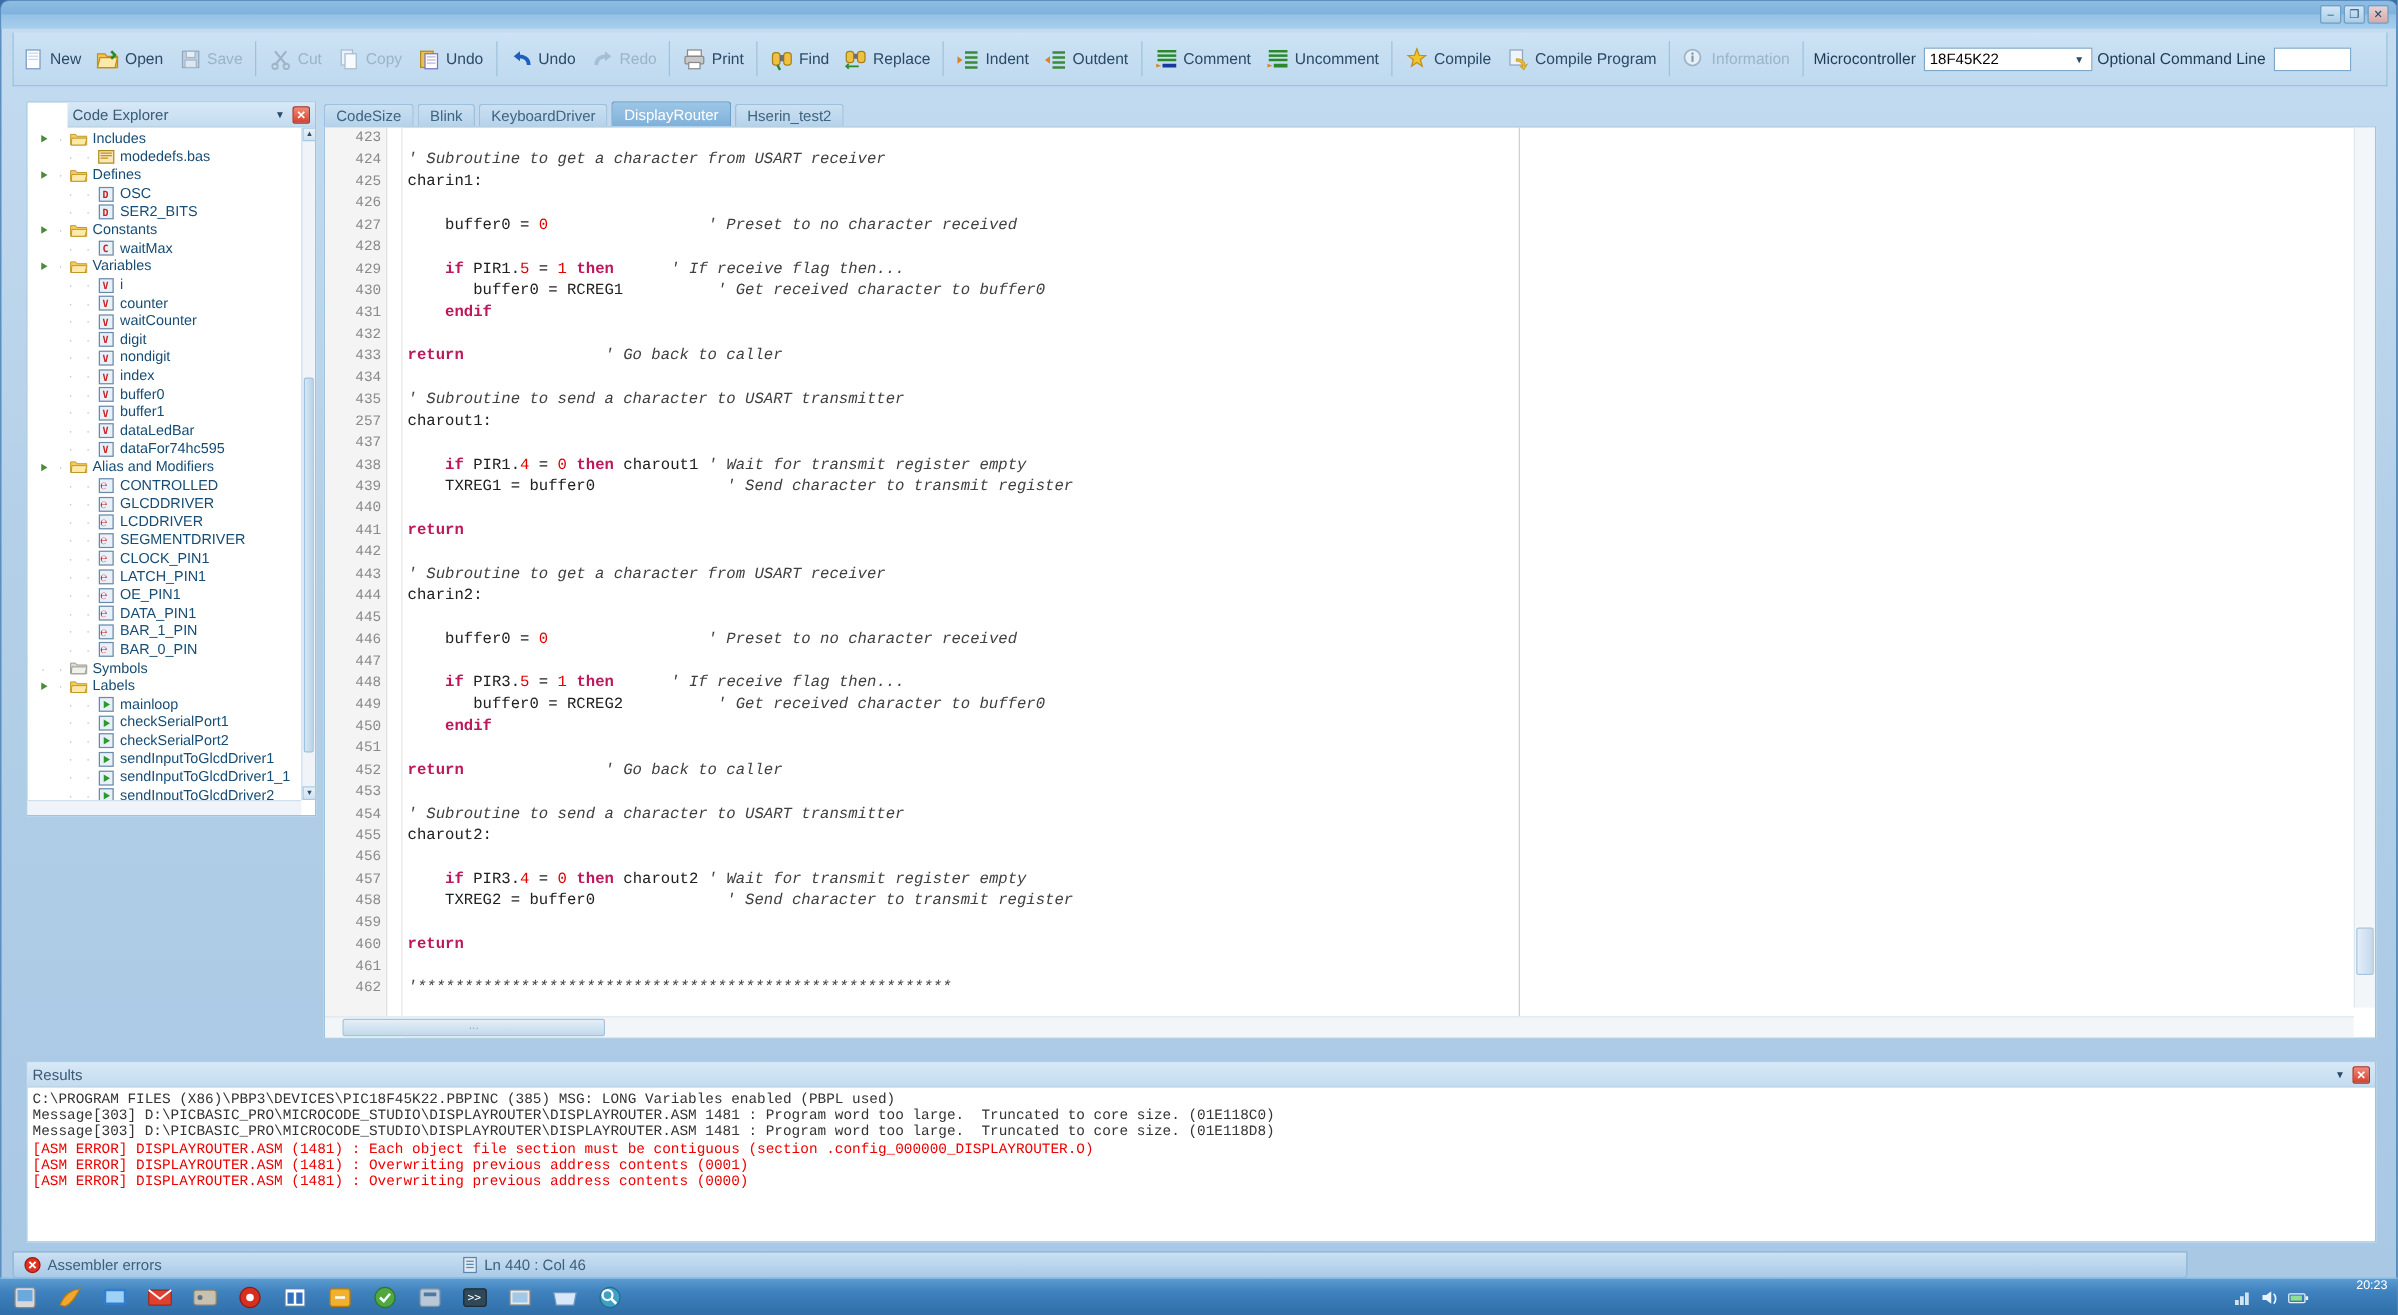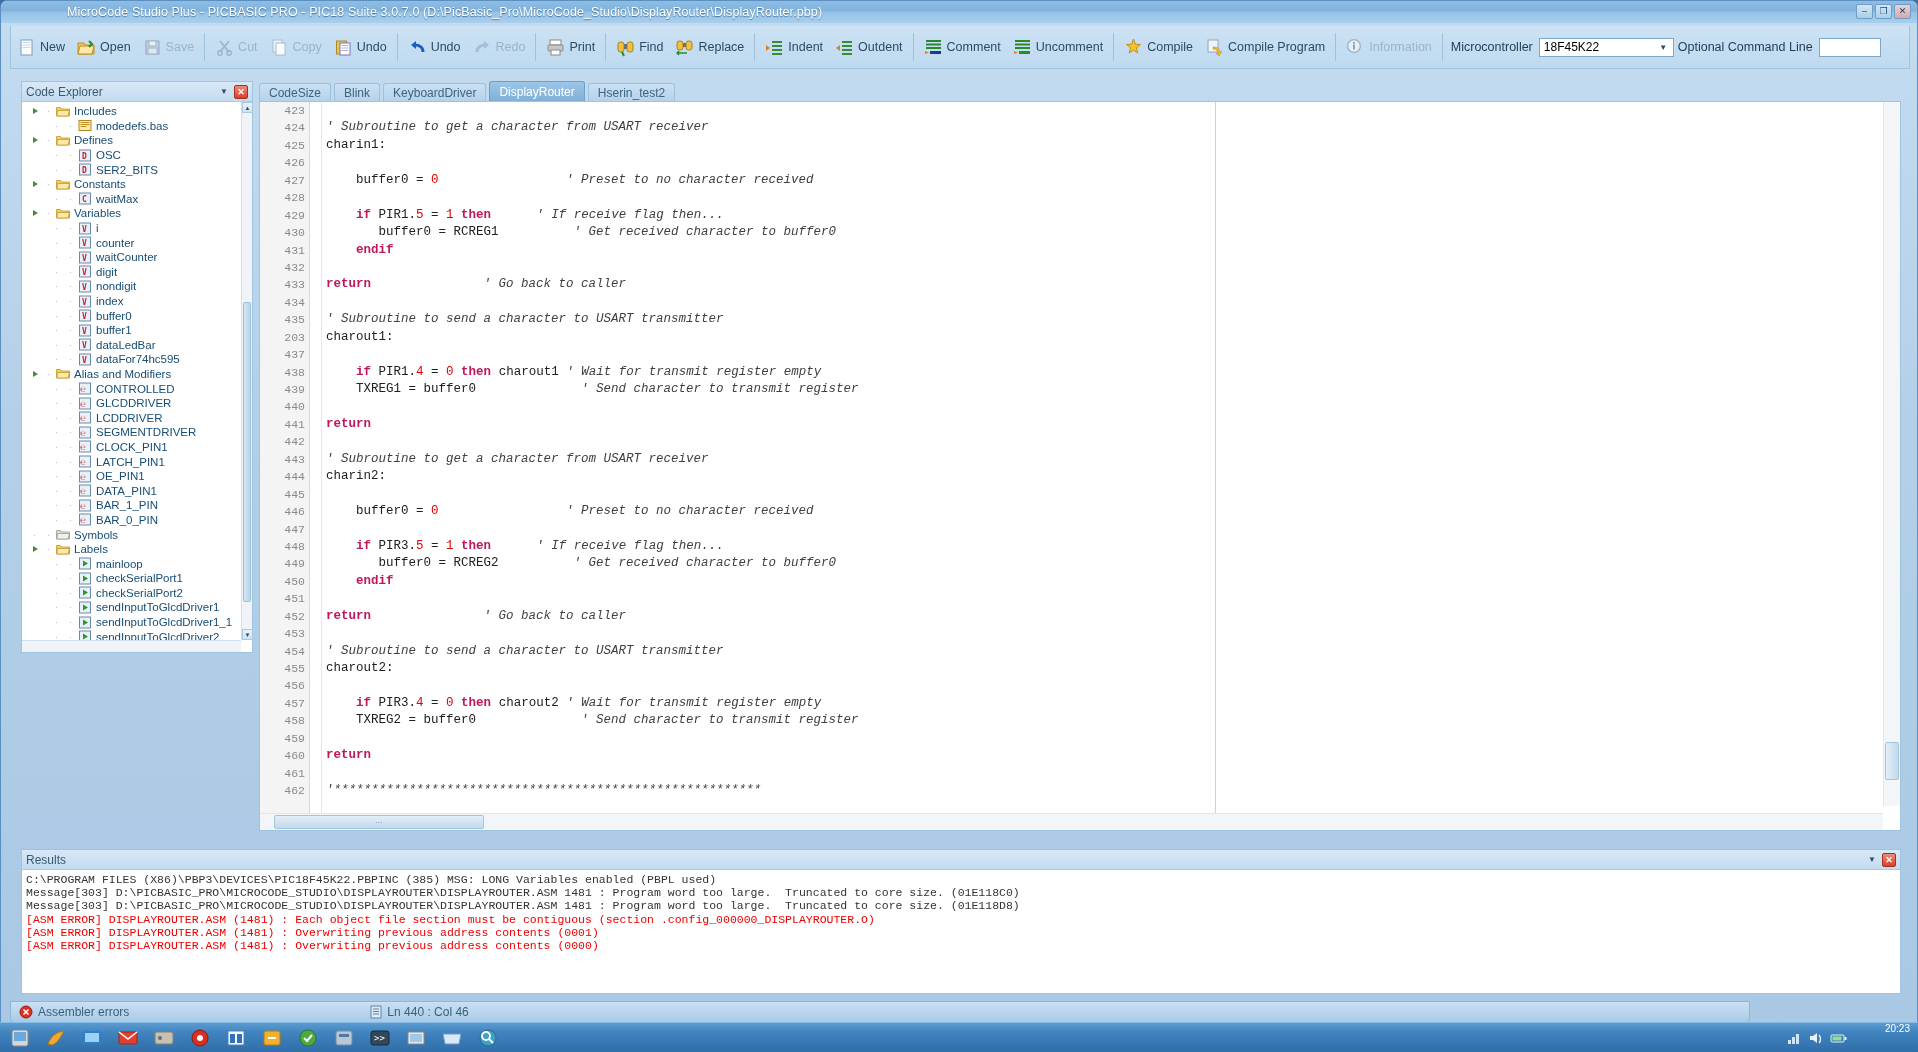--- a/index.html
+++ b/index.html
@@ -103,20 +103,21 @@
     border: 1px solid #7fa8c8;
     font-size: 12px;
   }
 
   
   #explorer {
     position: absolute; left: 20px; top: 80px;
     width: 232px; height: 572px;
     background: #ffffff;
     border: 1px solid #9ec4e0;
+    padding-left: 32px;
   }
   #explorer-header {
     height: 20px;
     background: linear-gradient(to bottom,#d8e8f6,#c3dcf0);
     border-bottom: 1px solid #a9c9e2;
     display: flex; align-items: center;
     padding: 0 4px;
     font-size: 12px; color: #3a5a74;
   }
   #explorer-header .sp { flex: 1; }
@@ -333,21 +334,20 @@
 
   
   svg { display:block; }
 </style>
 </head>
 <body>
 
 <div id="app-window">
 
   <div id="title-bar">
-    <span id="title-text">MicroCode Studio Plus - PICBASIC PRO - PIC18 Suite 3.0.7.0 (D:\PicBasic_Pro\MicroCode_Studio\DisplayRouter\DisplayRouter.pbp)</span>
     <div class="win-btns">
       <div class="win-btn">–</div>
       <div class="win-btn">❐</div>
       <div class="win-btn close">✕</div>
     </div>
   </div>
 
   <div id="toolbar">
 
     <div class="tb-item">
@@ -1161,21 +1161,21 @@
         <div class="gline">426</div>
         <div class="gline">427</div>
         <div class="gline">428</div>
         <div class="gline">429</div>
         <div class="gline">430</div>
         <div class="gline">431</div>
         <div class="gline">432</div>
         <div class="gline">433</div>
         <div class="gline">434</div>
         <div class="gline">435</div>
-        <div class="gline">203</div>
+        <div class="gline">257</div>
         <div class="gline">437</div>
         <div class="gline">438</div>
         <div class="gline">439</div>
         <div class="gline">440</div>
         <div class="gline">441</div>
         <div class="gline">442</div>
         <div class="gline">443</div>
         <div class="gline">444</div>
         <div class="gline">445</div>
         <div class="gline">446</div>

